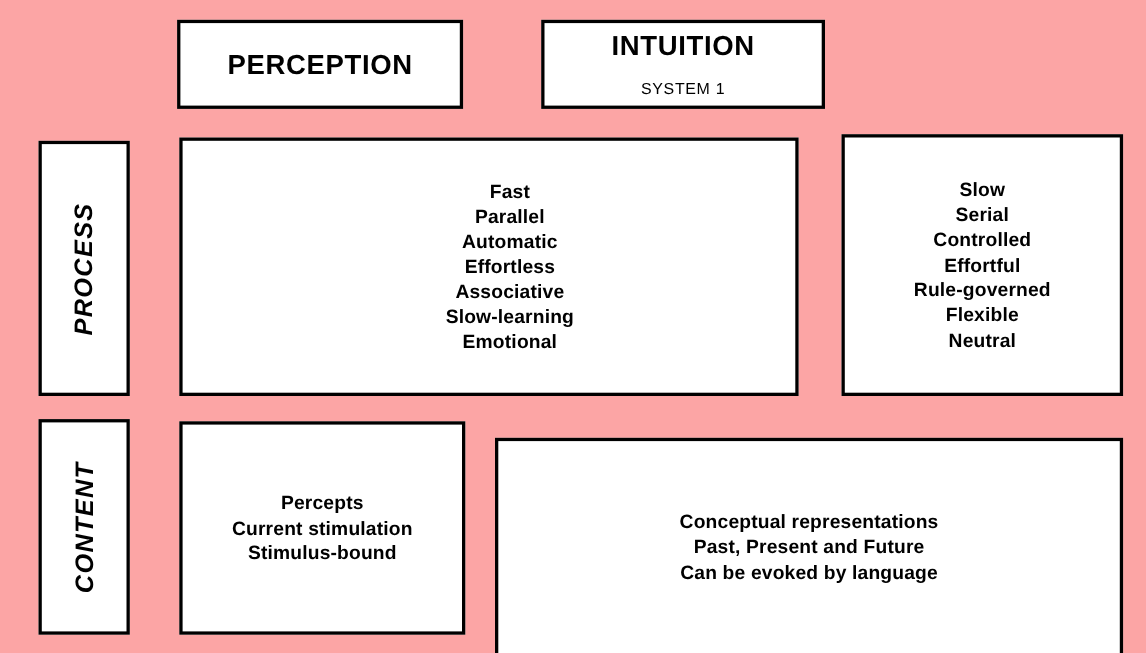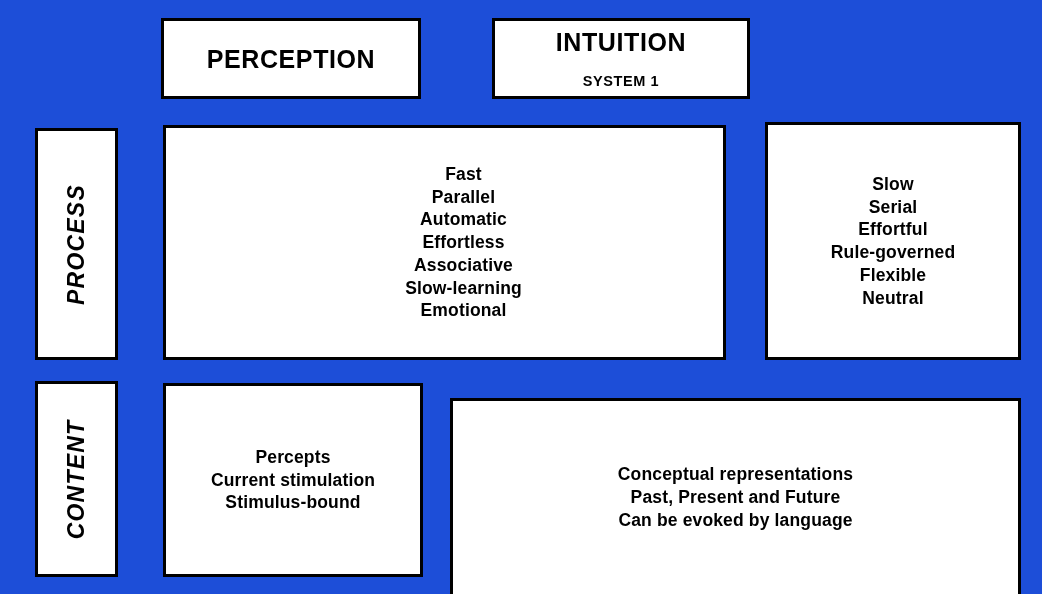--- a/index.html
+++ b/index.html
@@ -9,21 +9,21 @@
     background: #ffffff;
   }
   body {
     font-family: "Liberation Sans", sans-serif;
     color: #000000;
   }
   #canvas {
     position: relative;
     width: 1042px;
     height: 594px;
-    background: #1d4ed8;
+    background: #fca5a5;
     overflow: hidden;
   }
   .box {
     position: absolute;
     box-sizing: border-box;
     border: 3px solid #000000;
     background: #ffffff;
     display: flex;
     align-items: center;
     justify-content: center;
@@ -33,21 +33,21 @@
     flex-direction: column;
     line-height: 1.12;
   }
   .header-title {
     font-size: 25px;
     font-weight: bold;
     letter-spacing: 0.6px;
   }
   .header-sub {
     font-size: 14.5px;
-    font-weight: bold;
+    font-weight: normal;
     letter-spacing: 0.6px;
     margin-top: 17px;
   }
   .row-label-box {
     border-width: 3px;
   }
   .row-label-text {
     font-size: 23px;
     font-weight: bold;
     font-style: italic;
@@ -108,20 +108,21 @@
       <span class="line">Associative</span>
       <span class="line">Slow-learning</span>
       <span class="line">Emotional</span>
     </div>
   </div>
 
   <div class="box" id="box-process-reasoning">
     <div class="attr-list">
       <span class="line">Slow</span>
       <span class="line">Serial</span>
+      <span class="line">Controlled</span>
       <span class="line">Effortful</span>
       <span class="line">Rule-governed</span>
       <span class="line">Flexible</span>
       <span class="line">Neutral</span>
     </div>
   </div>
 
   <div class="box row-label-box" id="lbl-content">
     <span class="row-label-text">CONTENT</span>
   </div>

